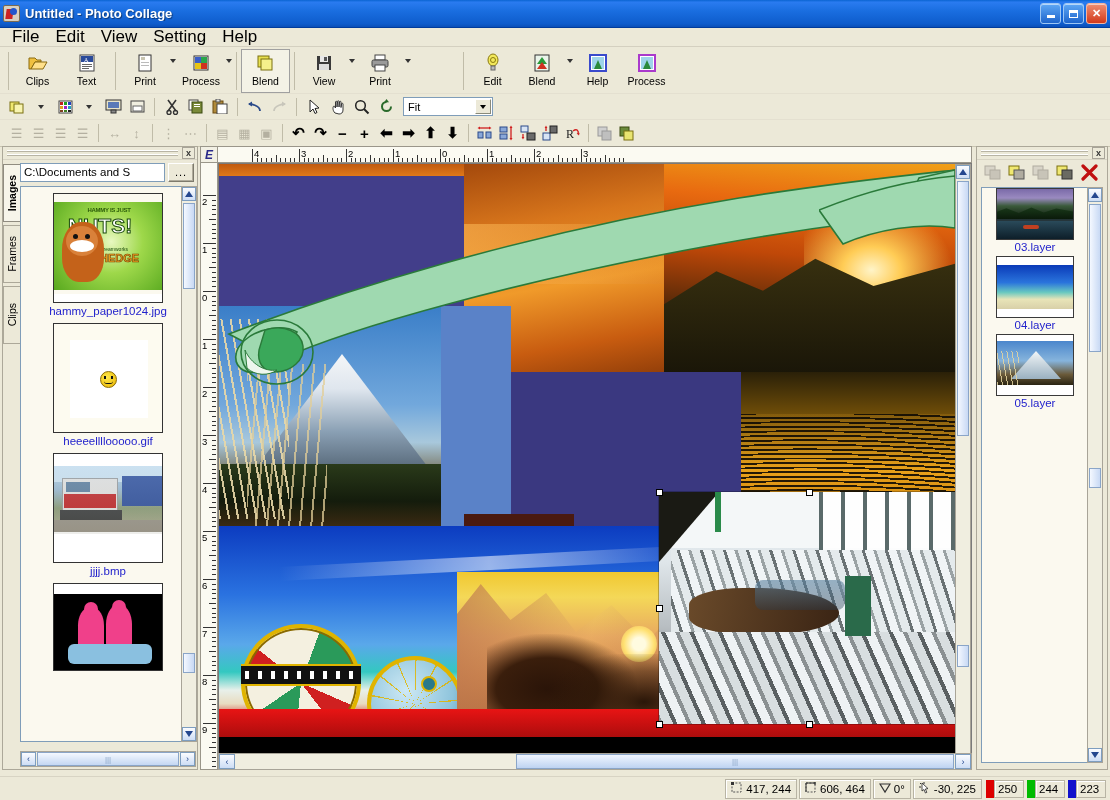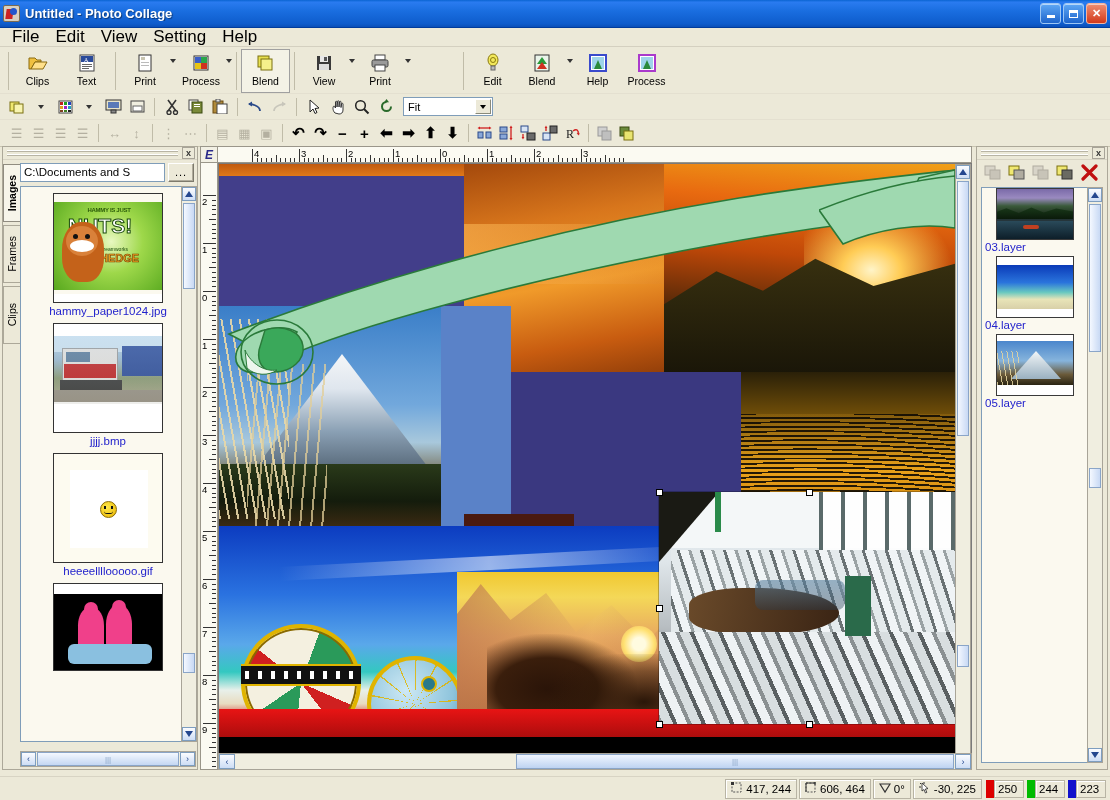--- a/index.html
+++ b/index.html
@@ -215,21 +215,21 @@
   #rightpanel{
     position:absolute;left:976px;top:0;width:132px;height:624px;
     background:#ece9d8;border:1px solid #aca899;
   }
   .rp-tools{ height:24px;display:flex;align-items:center;gap:5px;padding-left:7px;}
   .rpt{ width:19px;height:17px;position:relative;cursor:default;}
   .layerlist{
     position:absolute;left:4px;top:40px;width:108px;bottom:6px;
     background:#fbf9ef;border:1px solid #7f9db9;overflow:hidden;
   }
-  .layeritem{ width:100px;margin:3px auto 0 auto;}
+  .layeritem{ width:100px;margin:3px auto 0 auto;text-align:center;}
   .layerbox{
     width:78px;height:62px;margin:0 auto;background:#fff;border:1px solid #3a3a3a;
     position:relative;overflow:hidden;
   }
   .layeritem.sel .layerbox{ border:2px solid #3a6ea5; padding:0;}
   .layercap{ font-size:11.5px;color:#2222cc;margin-top:1px;}
   .layeritem.sel .layercap{ background:#316ac5;color:#fff;display:inline-block;padding:0 2px;}
   .rp-vscroll{
     position:absolute;right:4px;top:40px;width:16px;bottom:6px;background:#f0eee0;border:1px solid #a8a498;
   }
@@ -641,45 +641,45 @@
               <div style="position:absolute;left:12px;top:32px;width:32px;height:30px;background:#d9813a;border-radius:50%;"></div>
               <div style="position:absolute;left:16px;top:46px;width:24px;height:12px;background:#fff;border-radius:50%;"></div>
               <div style="position:absolute;left:19px;top:40px;width:5px;height:5px;background:#111;border-radius:50%;"></div>
               <div style="position:absolute;left:31px;top:40px;width:5px;height:5px;background:#111;border-radius:50%;"></div>
               <div style="position:absolute;left:0;bottom:0;width:110px;height:8px;background:#fff;"></div>
             </div>
             <div class="thumbcap">hammy_paper1024.jpg</div>
           </div>
 
           <div class="thumbitem">
+            <div class="thumbbox" style="background:#fdfbf0;">
+              <div style="position:absolute;left:16px;top:16px;width:78px;height:78px;background:#fff;"></div>
+              <div style="position:absolute;left:46px;top:47px;width:17px;height:17px;background:radial-gradient(circle at 40% 35%,#ffe84a,#e8b400);border:1px solid #8a6a00;border-radius:50%;"></div>
+              <div style="position:absolute;left:50px;top:52px;width:2px;height:3px;background:#111;"></div>
+              <div style="position:absolute;left:57px;top:52px;width:2px;height:3px;background:#111;"></div>
+              <div style="position:absolute;left:50px;top:57px;width:9px;height:3px;border-bottom:1.5px solid #111;border-radius:0 0 6px 6px;"></div>
+            </div>
+            <div class="thumbcap">heeeellllooooo.gif</div>
+          </div>
+
+          <div class="thumbitem">
             <div class="thumbbox">
               <div style="position:absolute;left:0;top:12px;width:110px;height:68px;background:linear-gradient(180deg,#bcd8ea 0%,#9ab8d0 35%,#8a9a72 62%,#b8b09a 100%);"></div>
               <div style="position:absolute;left:0;top:12px;width:110px;height:16px;background:#cfe4f2;"></div>
               <div style="position:absolute;left:68px;top:22px;width:42px;height:30px;background:#2a4a9a;"></div>
               <div style="position:absolute;left:8px;top:24px;width:56px;height:34px;background:#e8e4e0;border:1px solid #999;"></div>
               <div style="position:absolute;left:10px;top:40px;width:52px;height:14px;background:#c42020;"></div>
               <div style="position:absolute;left:12px;top:28px;width:24px;height:10px;background:#5a7a9a;"></div>
               <div style="position:absolute;left:6px;top:56px;width:62px;height:10px;background:#3a3a3a;"></div>
               <div style="position:absolute;left:0;top:66px;width:110px;height:14px;background:#9a9488;"></div>
               <div style="position:absolute;left:0;top:0;width:110px;height:12px;background:#fff;"></div>
               <div style="position:absolute;left:0;bottom:0;width:110px;height:30px;background:#fff;"></div>
               <div style="position:absolute;left:0;top:12px;width:110px;height:68px;background:linear-gradient(180deg,rgba(190,215,235,.25),rgba(140,140,120,.15));"></div>
             </div>
             <div class="thumbcap">jjjj.bmp</div>
-          </div>
-
-          <div class="thumbitem">
-            <div class="thumbbox" style="background:#fdfbf0;">
-              <div style="position:absolute;left:16px;top:16px;width:78px;height:78px;background:#fff;"></div>
-              <div style="position:absolute;left:46px;top:47px;width:17px;height:17px;background:radial-gradient(circle at 40% 35%,#ffe84a,#e8b400);border:1px solid #8a6a00;border-radius:50%;"></div>
-              <div style="position:absolute;left:50px;top:52px;width:2px;height:3px;background:#111;"></div>
-              <div style="position:absolute;left:57px;top:52px;width:2px;height:3px;background:#111;"></div>
-              <div style="position:absolute;left:50px;top:57px;width:9px;height:3px;border-bottom:1.5px solid #111;border-radius:0 0 6px 6px;"></div>
-            </div>
-            <div class="thumbcap">heeeellllooooo.gif</div>
           </div>
 
           <div class="thumbitem">
             <div class="thumbbox" style="height:88px;">
               <div style="position:absolute;left:0;top:10px;width:110px;height:78px;background:#000;"></div>
               <div style="position:absolute;left:24px;top:24px;width:26px;height:44px;background:#f0408a;border-radius:40% 40% 20% 20%;"></div>
               <div style="position:absolute;left:52px;top:22px;width:26px;height:46px;background:#f0408a;border-radius:40% 40% 20% 20%;"></div>
               <div style="position:absolute;left:30px;top:18px;width:14px;height:14px;background:#f0408a;border-radius:50%;"></div>
               <div style="position:absolute;left:58px;top:16px;width:14px;height:14px;background:#f0408a;border-radius:50%;"></div>
               <div style="position:absolute;left:14px;top:60px;width:84px;height:20px;background:#8ac0e0;border-radius:6px;"></div>

